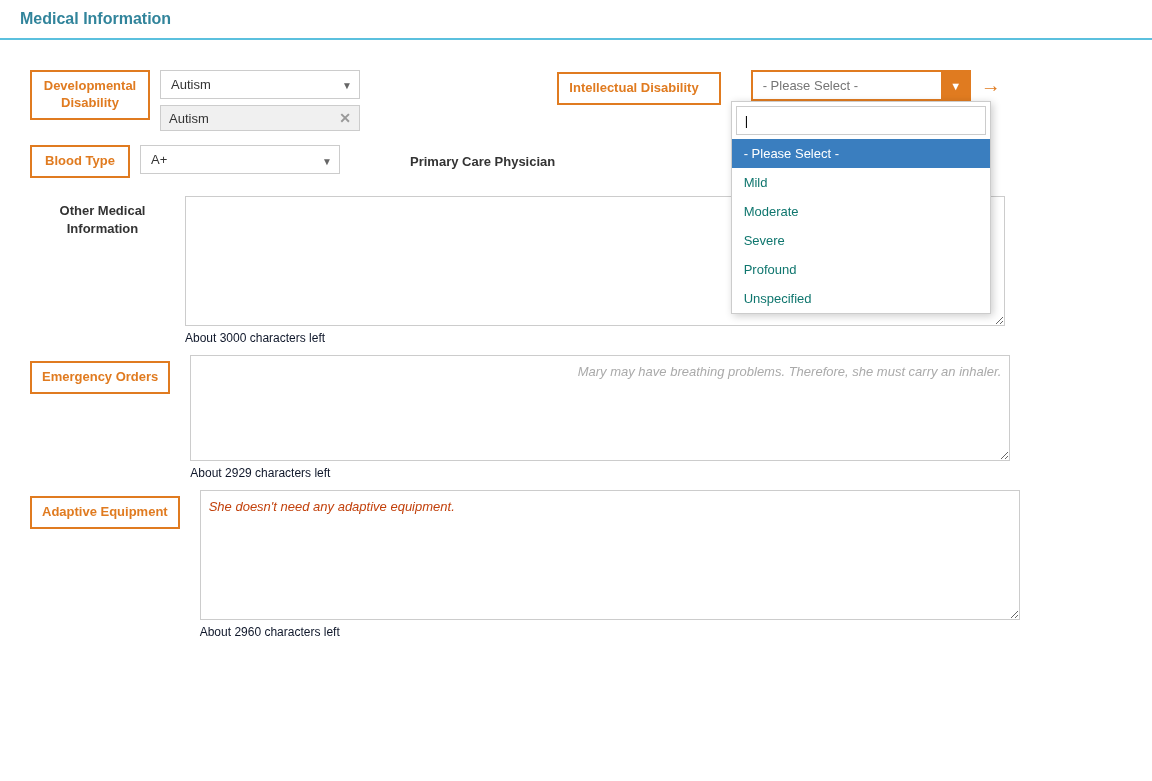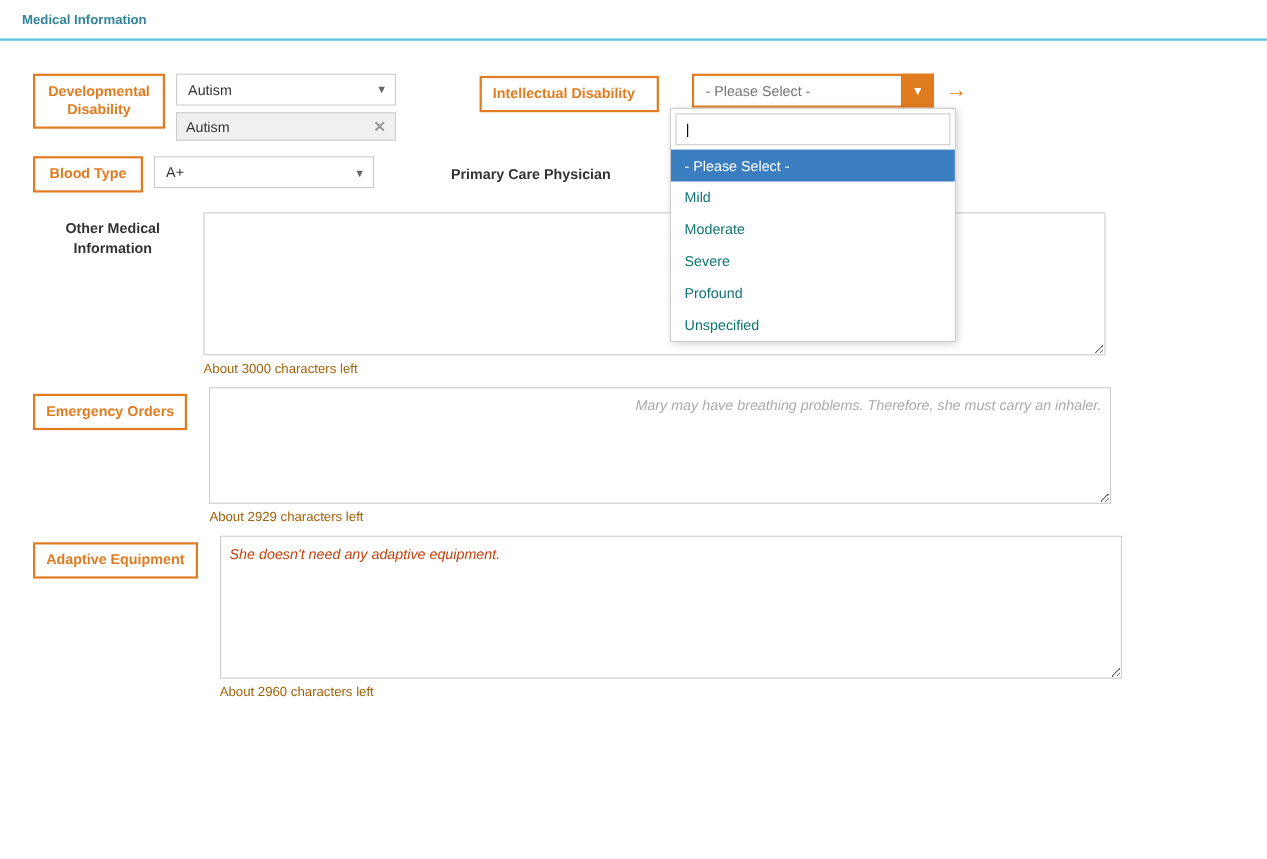--- a/index.html
+++ b/index.html
@@ -16,21 +16,21 @@
       padding: 0;
     }
     .section-header {
       background: #fff;
       border-bottom: 2px solid #5bc0de;
       padding: 10px 20px;
       margin-bottom: 20px;
     }
     .section-title {
       color: #31849b;
-      font-size: 12px;
+      font-size: 16px;
       font-weight: bold;
     }
     .form-area {
       padding: 10px 30px 20px 30px;
     }
     .label-box {
       border: 2px solid #e07b20;
       color: #e07b20;
       font-weight: bold;
       text-align: center;
@@ -186,21 +186,21 @@
       height: 120px;
       border: 1px solid #ccc;
       padding: 8px;
       font-size: 13px;
       color: #333;
       resize: vertical;
       outline: none;
       font-family: Arial, sans-serif;
     }
     .char-count {
-      color: #a16207;
+      color: #0f172a;
       font-size: 12px;
       margin-top: 2px;
     }
     .blood-row {
       display: flex;
       align-items: center;
       margin-bottom: 18px;
     }
     .top-row {
       display: flex;
@@ -211,20 +211,21 @@
     .left-col {
       display: flex;
       align-items: flex-start;
       width: 380px;
       flex-shrink: 0;
     }
     .right-col {
       display: flex;
       align-items: flex-start;
       flex: 1;
+      justify-content: center;
     }
     .blood-left {
       display: flex;
       width: 380px;
       flex-shrink: 0;
     }
     .physician-label {
       font-weight: bold;
       color: #333;
       font-size: 13px;

